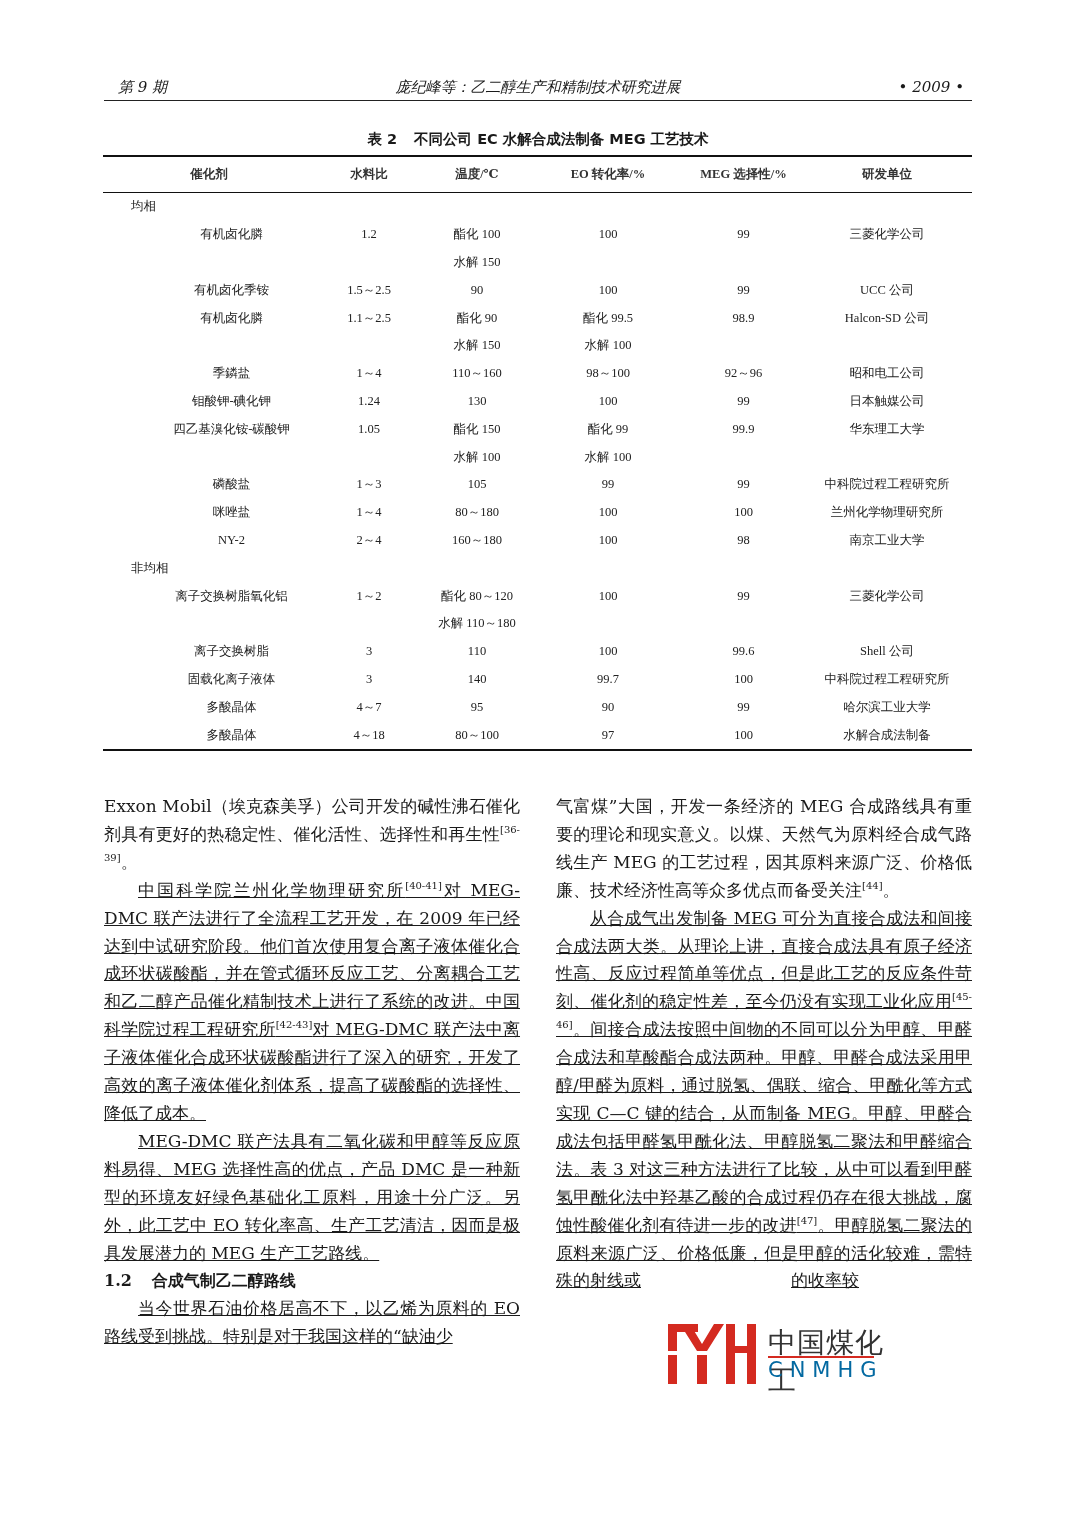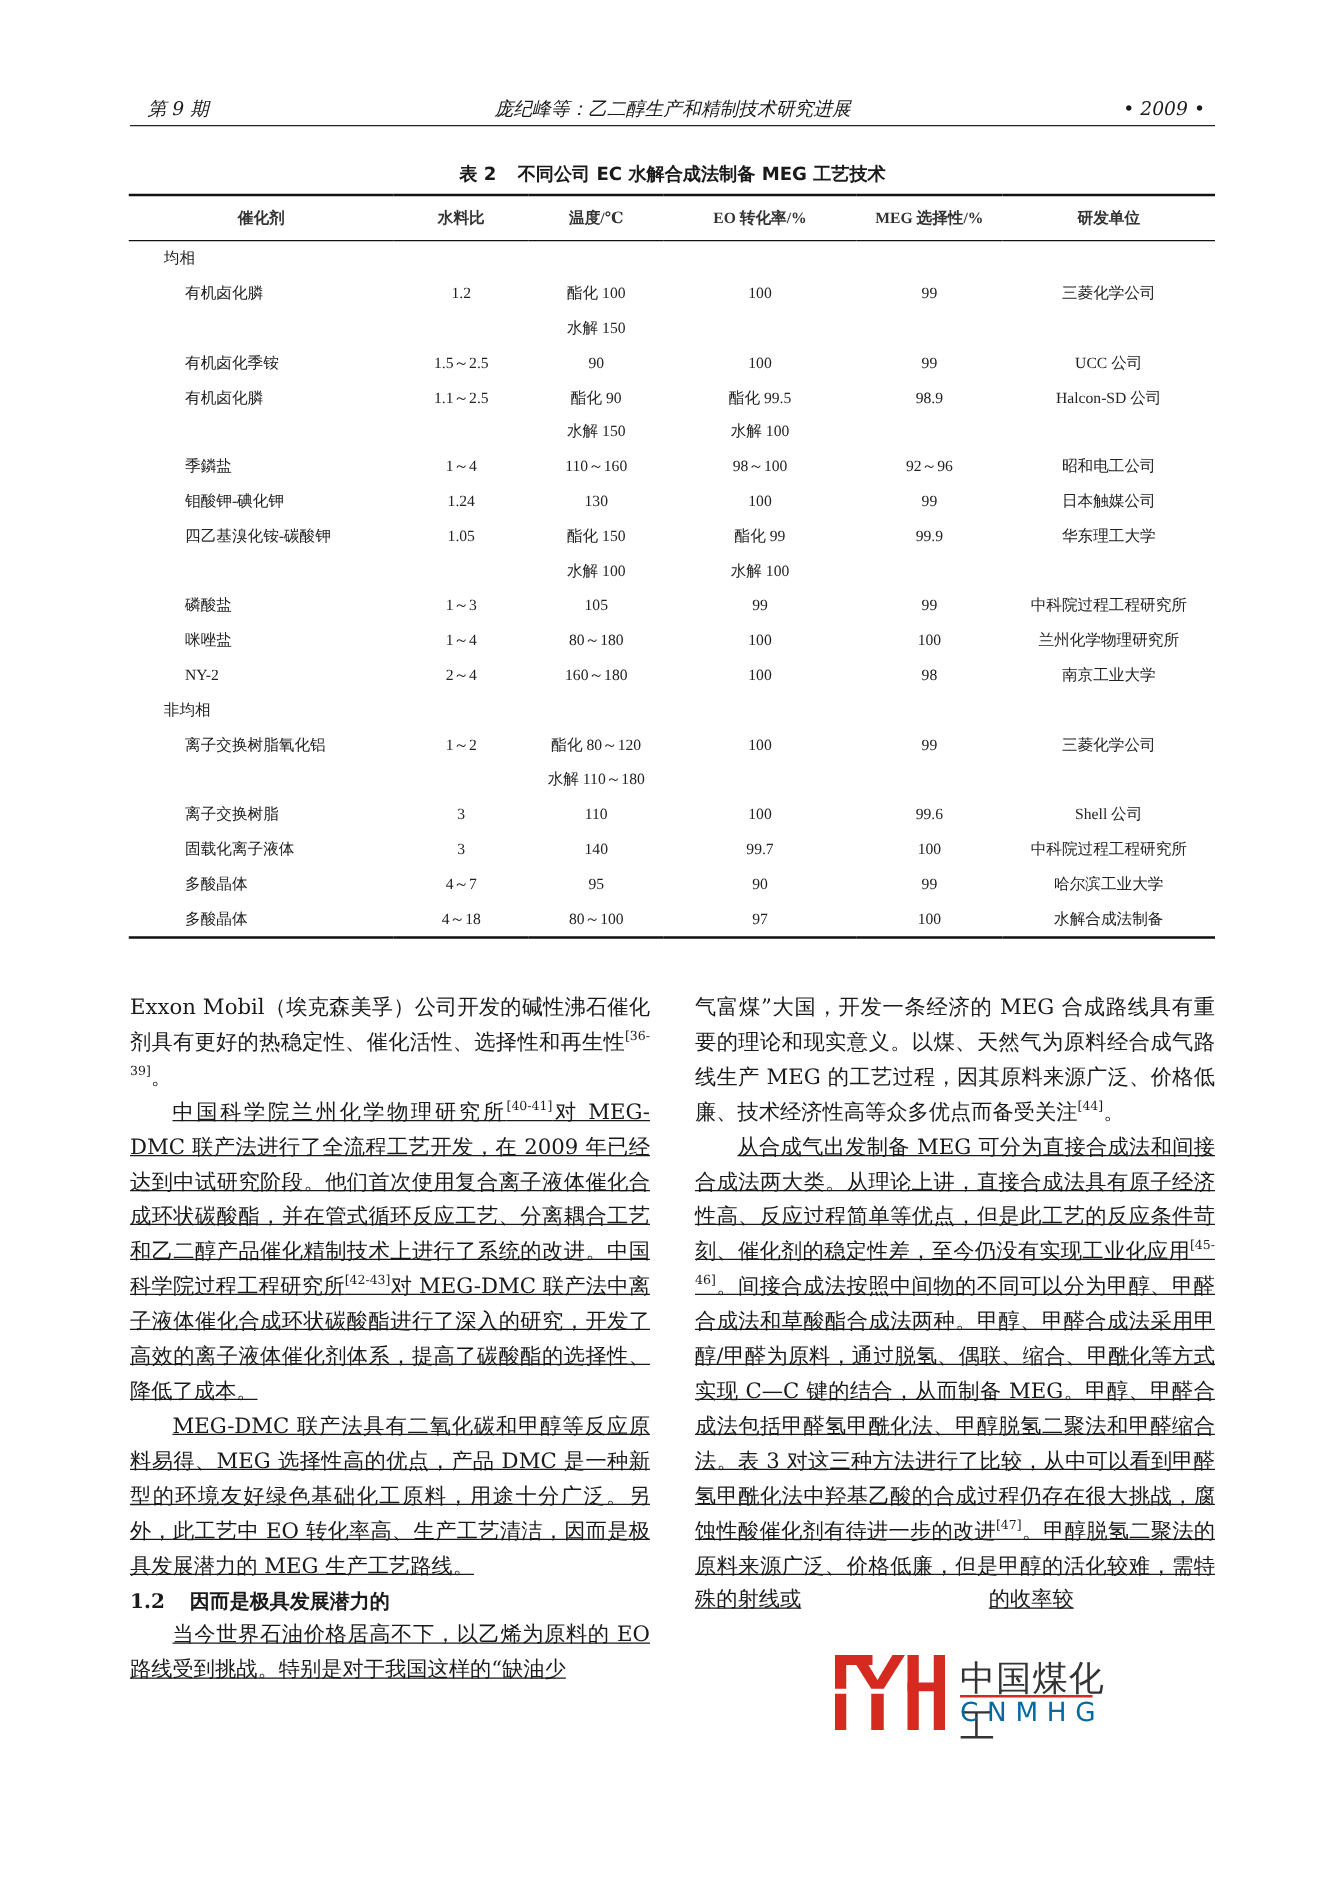--- a/index.html
+++ b/index.html
@@ -14,21 +14,21 @@
     .table-caption { position: absolute; left: 104px; top: 130px; width: 868px; text-align: center;
                      font-size: 14.5px; font-weight: bold; font-family: "DejaVu Sans", "Liberation Sans", sans-serif; }
     .table-caption .cap-no { margin-right: 12px; }
 
     table.data-table { position: absolute; left: 103px; top: 155px; width: 869px; border-collapse: collapse;
                        font-size: 12.5px; font-family: "Liberation Serif", "DejaVu Serif", serif; }
     table.data-table thead th { font-weight: bold; height: 35px; padding: 0; color: #333;
                                 border-top: 2px solid #111; border-bottom: 1px solid #111; }
     table.data-table tbody td { height: 27.8px; padding: 0; text-align: center; color: #222; }
     table.data-table tbody tr:last-child td { border-bottom: 2px solid #111; }
-    table.data-table td.cat { text-align: left; padding-left: 45px; }
+    table.data-table td.cat { text-align: center; padding-left: 45px; }
     table.data-table td.group { text-align: left; padding-left: 28px; }
     col.c1 { width: 212px; } col.c2 { width: 108px; } col.c3 { width: 108px; }
     col.c4 { width: 154px; } col.c5 { width: 117px; } col.c6 { width: 170px; }
 
     .column { position: absolute; top: 793px; width: 416px; font-size: 17px; line-height: 27.9px;
               text-align: justify; }
     .col-left { left: 104px; }
     .col-right { left: 556px; }
     .column p { margin: 0; }
     .column p.indent { text-indent: 2em; text-decoration: underline; }
@@ -228,21 +228,21 @@
         <td>100</td>
         <td>水解合成法制备</td>
       </tr>
     </tbody>
 </table>
 
 <div class="column col-left">
   <p><span>Exxon Mobil（埃克森美孚）公司开发的碱性沸石催化剂具有更好的热稳定性、催化活性、选择性和再生性</span><sup>[36-39]</sup><span>。</span></p>
   <p class="indent"><span>中国科学院兰州化学物理研究所</span><sup>[40-41]</sup><span>对 MEG-DMC 联产法进行了全流程工艺开发，在 2009 年已经达到中试研究阶段。他们首次使用复合离子液体催化合成环状碳酸酯，并在管式循环反应工艺、分离耦合工艺和乙二醇产品催化精制技术上进行了系统的改进。中国科学院过程工程研究所</span><sup>[42-43]</sup><span>对 MEG-DMC 联产法中离子液体催化合成环状碳酸酯进行了深入的研究，开发了高效的离子液体催化剂体系，提高了碳酸酯的选择性、降低了成本。</span></p>
   <p class="indent">MEG-DMC 联产法具有二氧化碳和甲醇等反应原料易得、MEG 选择性高的优点，产品 DMC 是一种新型的环境友好绿色基础化工原料，用途十分广泛。另外，此工艺中 EO 转化率高、生产工艺清洁，因而是极具发展潜力的 MEG 生产工艺路线。</p>
-  <p class="section-heading"><span class="sec-no">1.2</span><span>因而是极具发展潜力的</span></p>
+  <p class="section-heading"><span class="sec-no">1.2</span><span>合成气制乙二醇路线</span></p>
   <p class="indent">当今世界石油价格居高不下，以乙烯为原料的 EO 路线受到挑战。特别是对于我国这样的“缺油少</p>
 </div>
 
 <div class="column col-right">
   <p><span>气富煤”大国，开发一条经济的 MEG 合成路线具有重要的理论和现实意义。以煤、天然气为原料经合成气路线生产 MEG 的工艺过程，因其原料来源广泛、价格低廉、技术经济性高等众多优点而备受关注</span><sup>[44]</sup><span>。</span></p>
   <p class="indent"><span>从合成气出发制备 MEG 可分为直接合成法和间接合成法两大类。从理论上讲，直接合成法具有原子经济性高、反应过程简单等优点，但是此工艺的反应条件苛刻、催化剂的稳定性差，至今仍没有实现工业化应用</span><sup>[45-46]</sup><span>。间接合成法按照中间物的不同可以分为甲醇、甲醛合成法和草酸酯合成法两种。甲醇、甲醛合成法采用甲醇/甲醛为原料，通过脱氢、偶联、缩合、甲酰化等方式实现 C—C 键的结合，从而制备 MEG。甲醇、甲醛合成法包括甲醛氢甲酰化法、甲醇脱氢二聚法和甲醛缩合法。表 3 对这三种方法进行了比较，从中可以看到甲醛氢甲酰化法中羟基乙酸的合成过程仍存在很大挑战，腐蚀性酸催化剂有待进一步的改进</span><sup>[47]</sup><span>。甲醇脱氢二聚法的原料来源广泛、价格低廉，但是甲醇的活化较难，需特殊的射线或</span><span style="display:inline-block;width:150px"></span><span>的收率较</span></p>
 </div>
 
 <div class="watermark">
   <svg class="wm-mark" viewBox="0 0 88 60">

